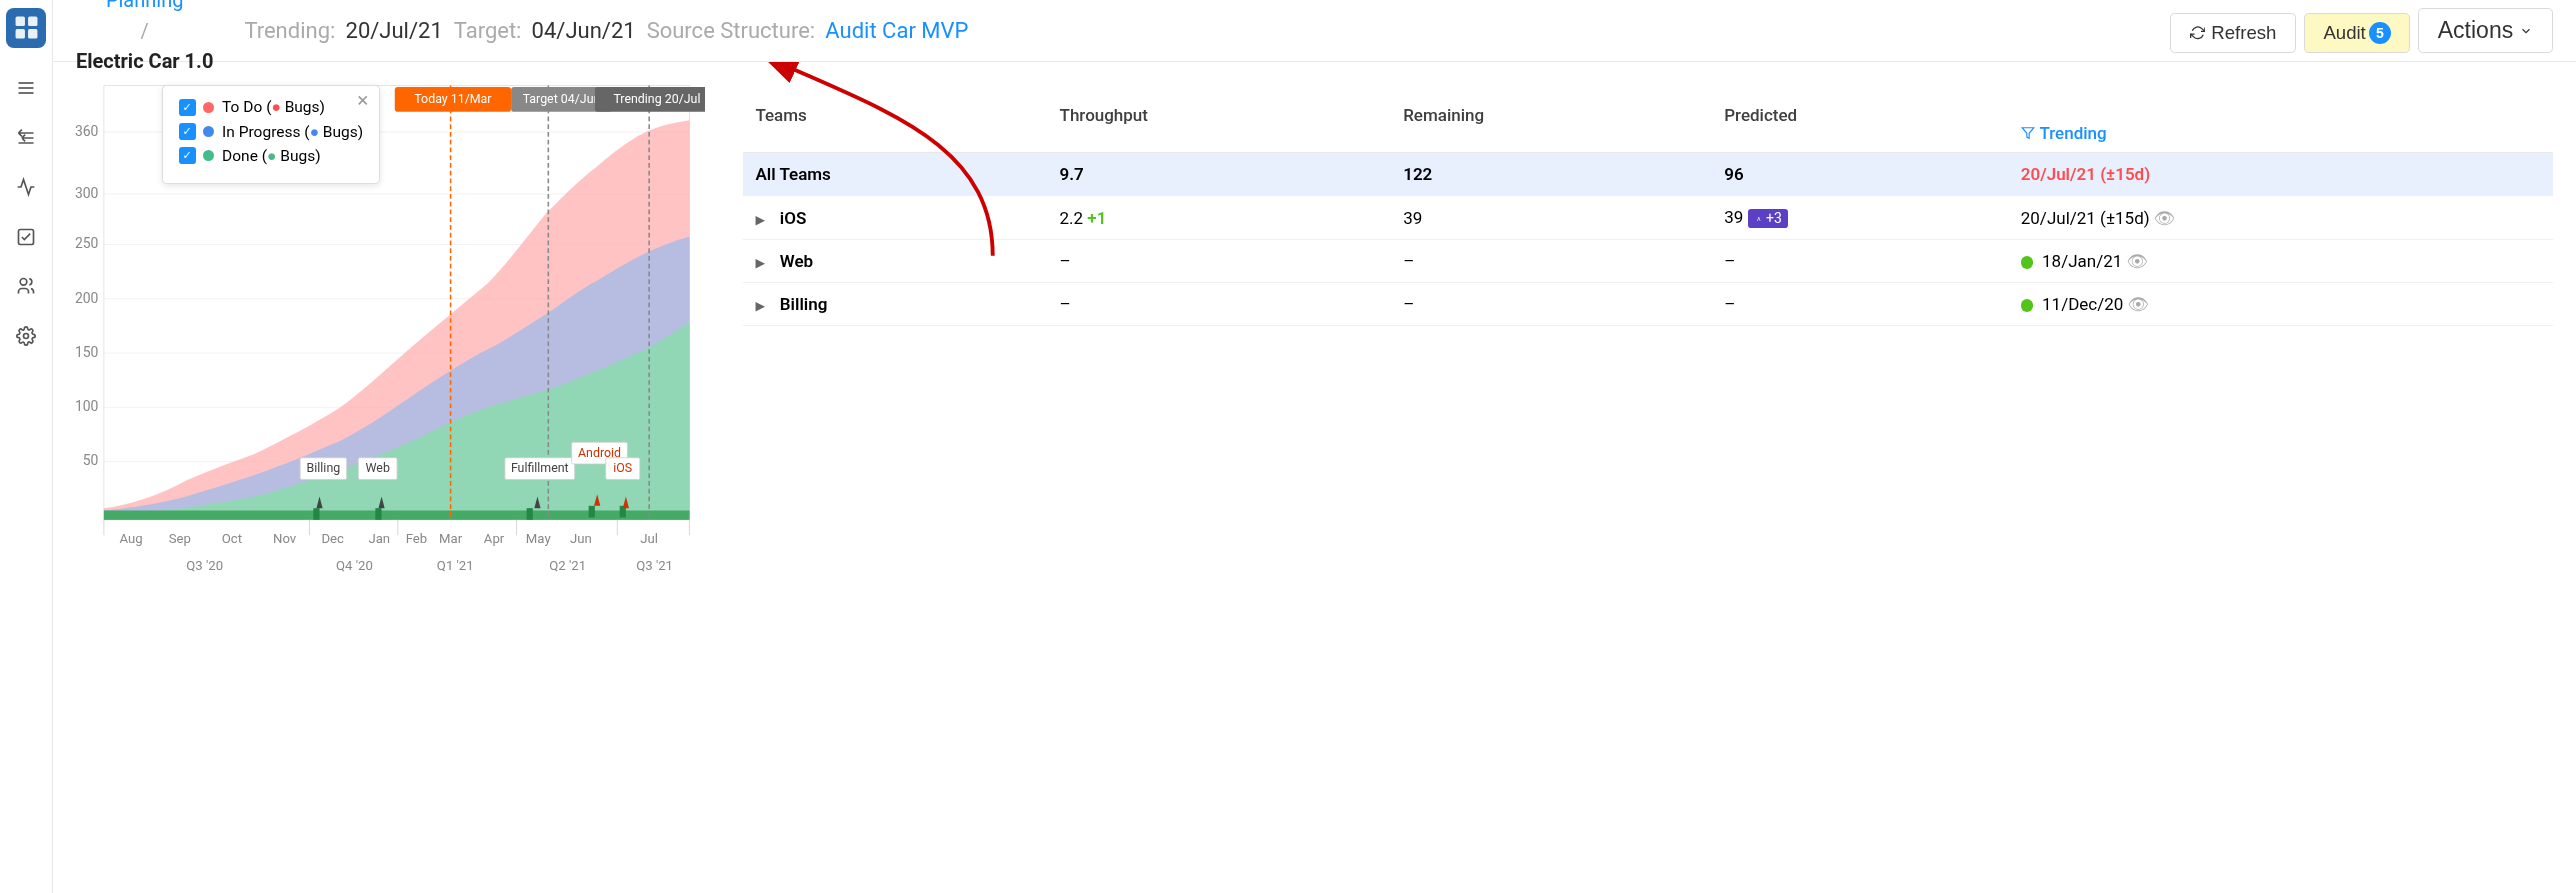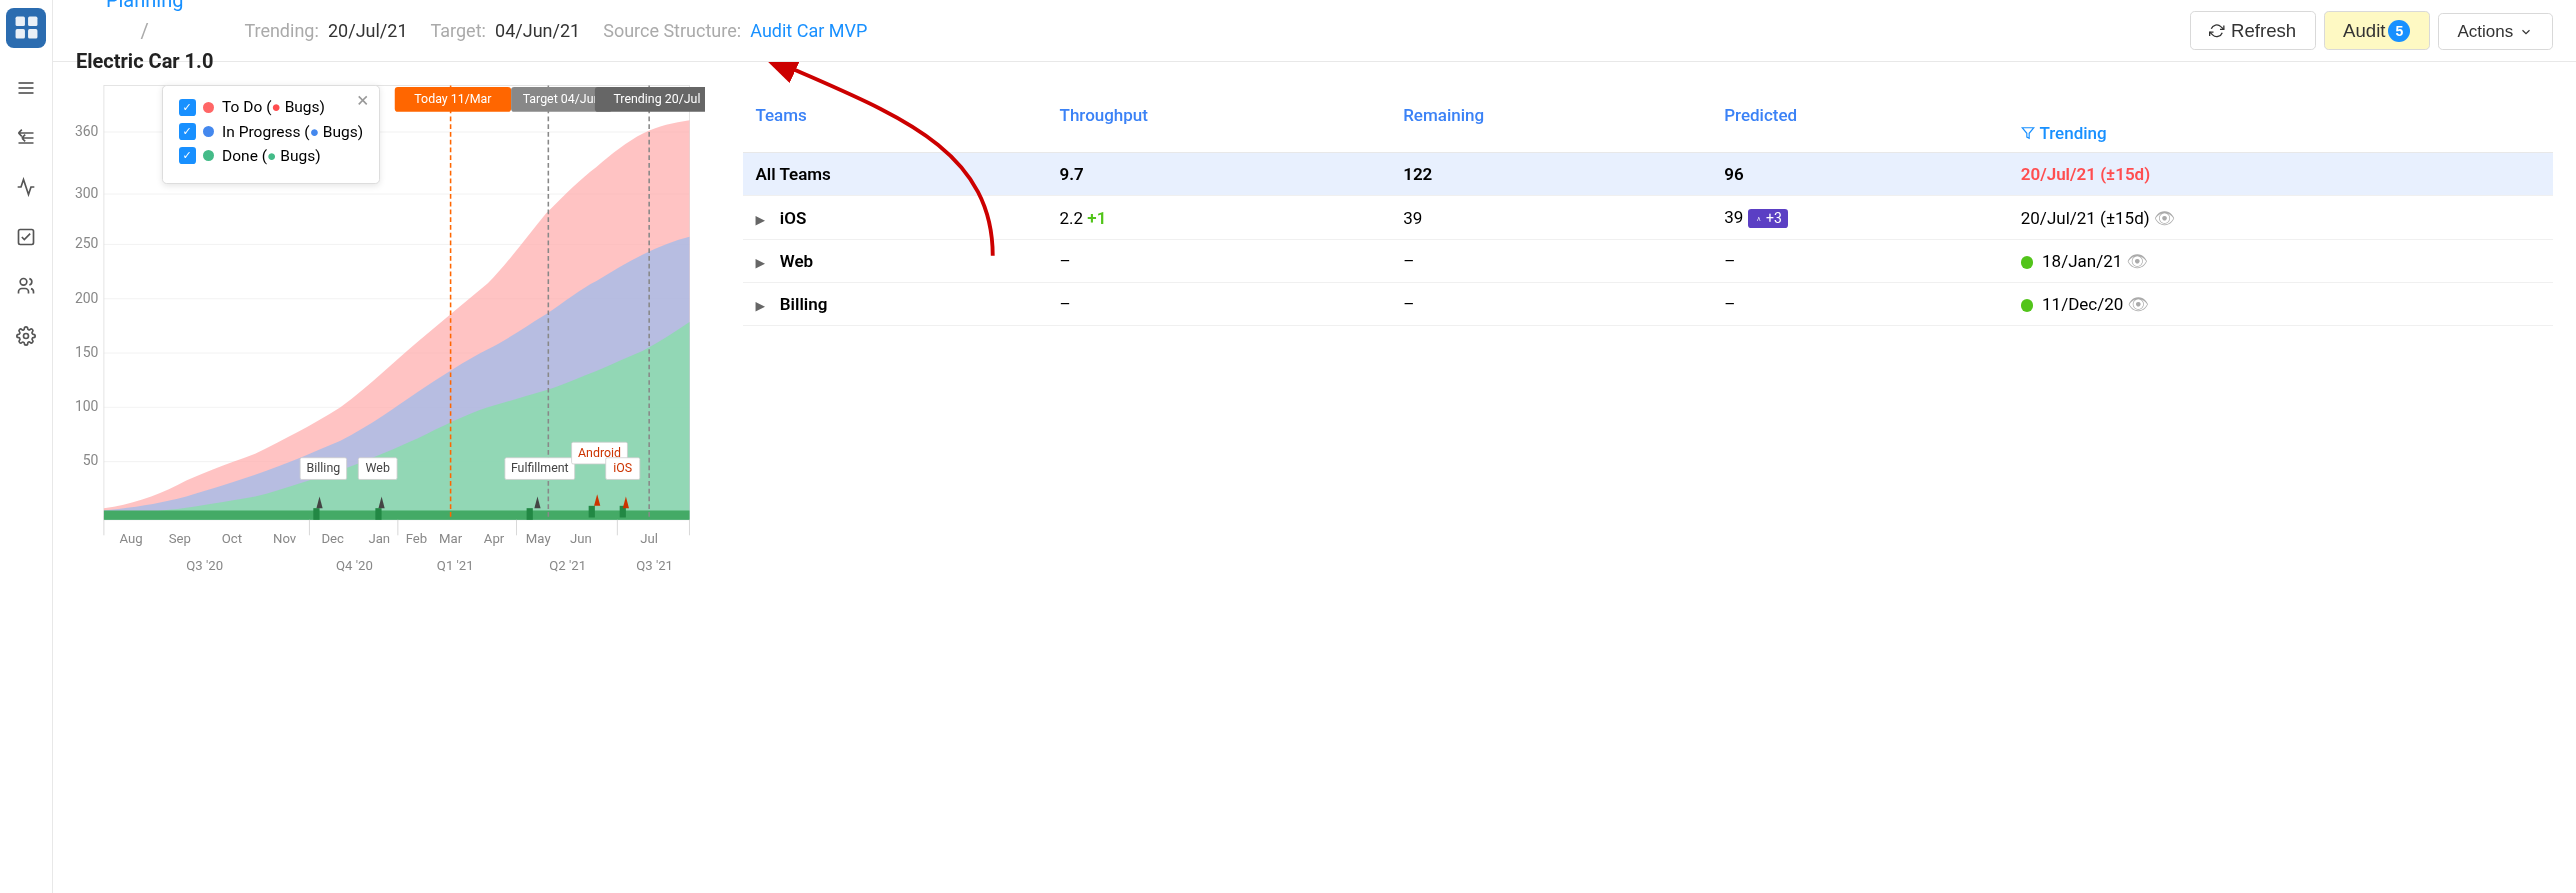--- a/index.html
+++ b/index.html
@@ -76,23 +76,23 @@
     }
     .breadcrumb-planning {
       color: #1890ff;
       cursor: pointer;
     }
     .breadcrumb-sep { color: #aaa; }
     .breadcrumb-current { font-weight: 700; color: #222; }
     .header-meta {
       display: flex;
       align-items: center;
-      gap: 23px;
+      gap: 11px;
       margin-left: 15.5px;
-      font-size: 18px;
+      font-size: 22px;
       color: #666;
     }
     .header-meta-label { color: #aaa; }
     .header-meta-link { color: #1890ff; cursor: pointer; }
     .header-right {
       margin-left: auto;
       display: flex;
       align-items: flex-end;
       gap: 7.8px;
     }
@@ -135,21 +135,21 @@
     }
     .btn-actions {
       display: flex;
       align-items: center;
       gap: 6.2px;
       padding: 7.8px 18.6px;
       border: 0.8px solid #d9d9d9;
       border-radius: 4.7px;
       background: #fff;
       cursor: pointer;
-      font-size: 17px;
+      font-size: 23px;
       color: #333;
     }
 
     
     .content {
       flex: 1;
       display: flex;
       overflow: hidden;
     }
 
@@ -213,21 +213,21 @@
       position: relative;
     }
 
     
     .data-table {
       width: 100%;
       border-collapse: collapse;
       font-size: 17px;
     }
     .data-table th {
-      color: #3b82f6;
+      color: #404040;
       font-weight: 500;
       text-align: left;
       padding: 9.3px 12.4px;
       border-bottom: 1.6px solid #e8e8e8;
       white-space: nowrap;
     }
     .data-table td {
       padding: 11px 12.4px;
       border-bottom: 0.8px solid #f0f0f0;
       white-space: nowrap;

